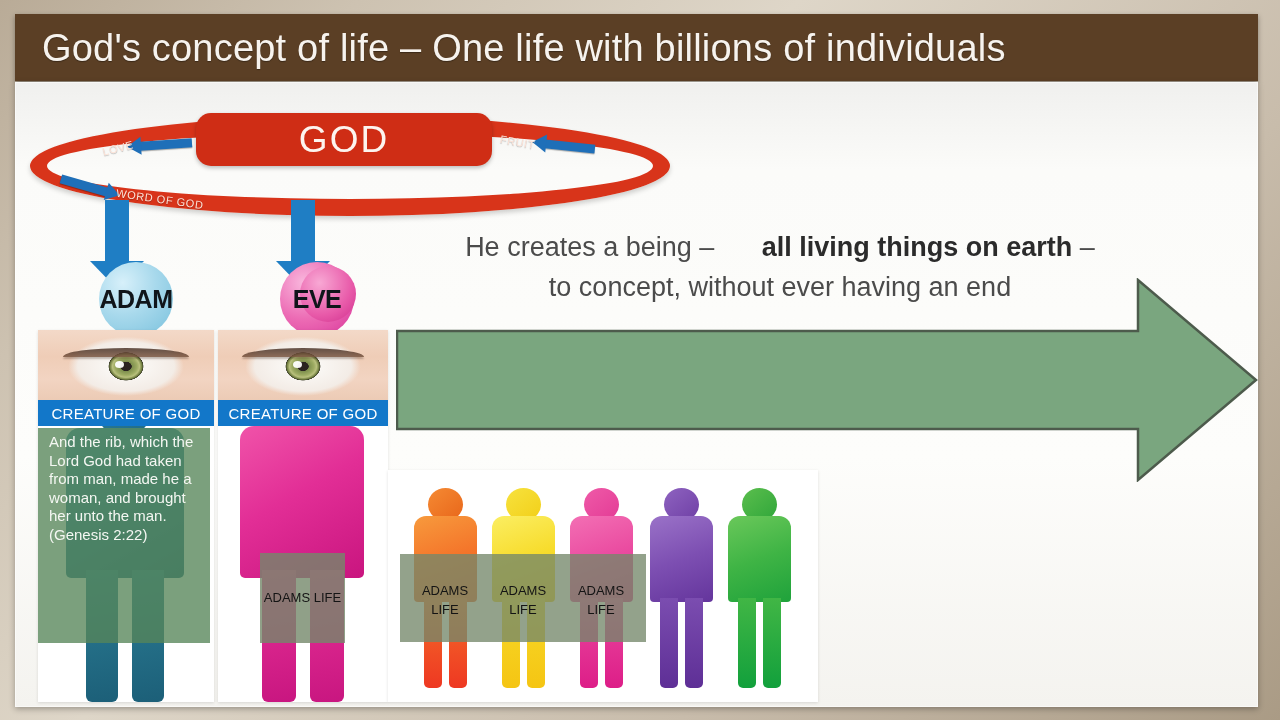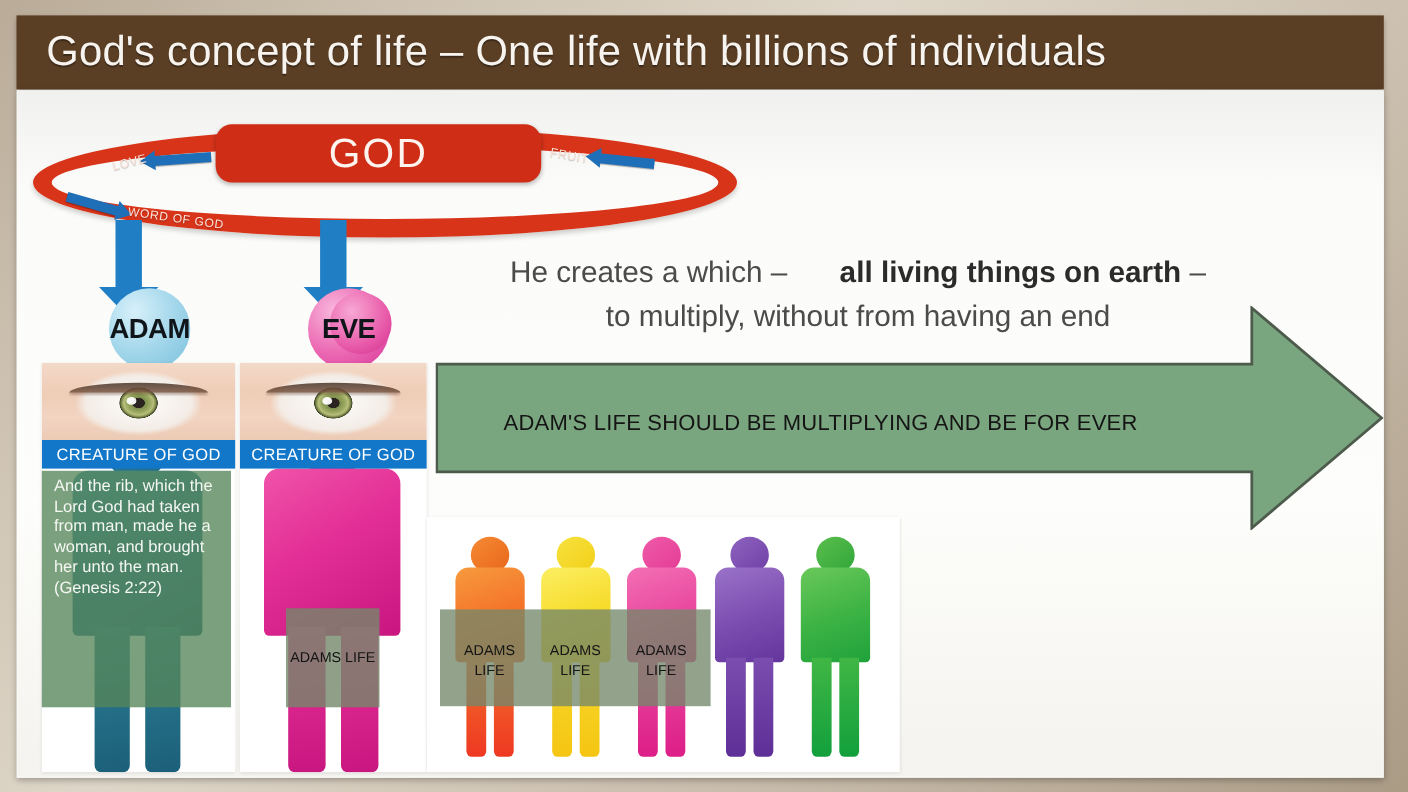--- a/index.html
+++ b/index.html
@@ -311,22 +311,21 @@
   <div id="crowd-band"></div>
   <div class="crowd-life" id="crowd-life-0">ADAMS
 LIFE</div>
   <div class="crowd-life" id="crowd-life-1">ADAMS
 LIFE</div>
   <div class="crowd-life" id="crowd-life-2">ADAMS
 LIFE</div>
 </div>
 
 <div id="statement">
-  <span>He creates a which – </span><b>all living things on earth</b><span> –</span><br>
-  <span>to multiply, without from having an end</span>
+  <span>He creates a being – </span><b>all living things on earth</b><span> –</span><br>
+  <span>to concept, without ever having an end</span>
 </div>
 
 <div id="green-arrow">
   <svg viewBox="0 0 862 204" preserveAspectRatio="none">
     <polygon points="1,53 742,53 742,2 860,102 742,202 742,151 1,151" fill="#7aa67f" stroke="#4d5b4c" stroke-width="2.5"></polygon>
   </svg>
-  <div id="green-arrow-label">ADAM'S LIFE SHOULD BE MULTIPLYING AND BE FOR EVER</div>
 </div>
 
 </body></html>

